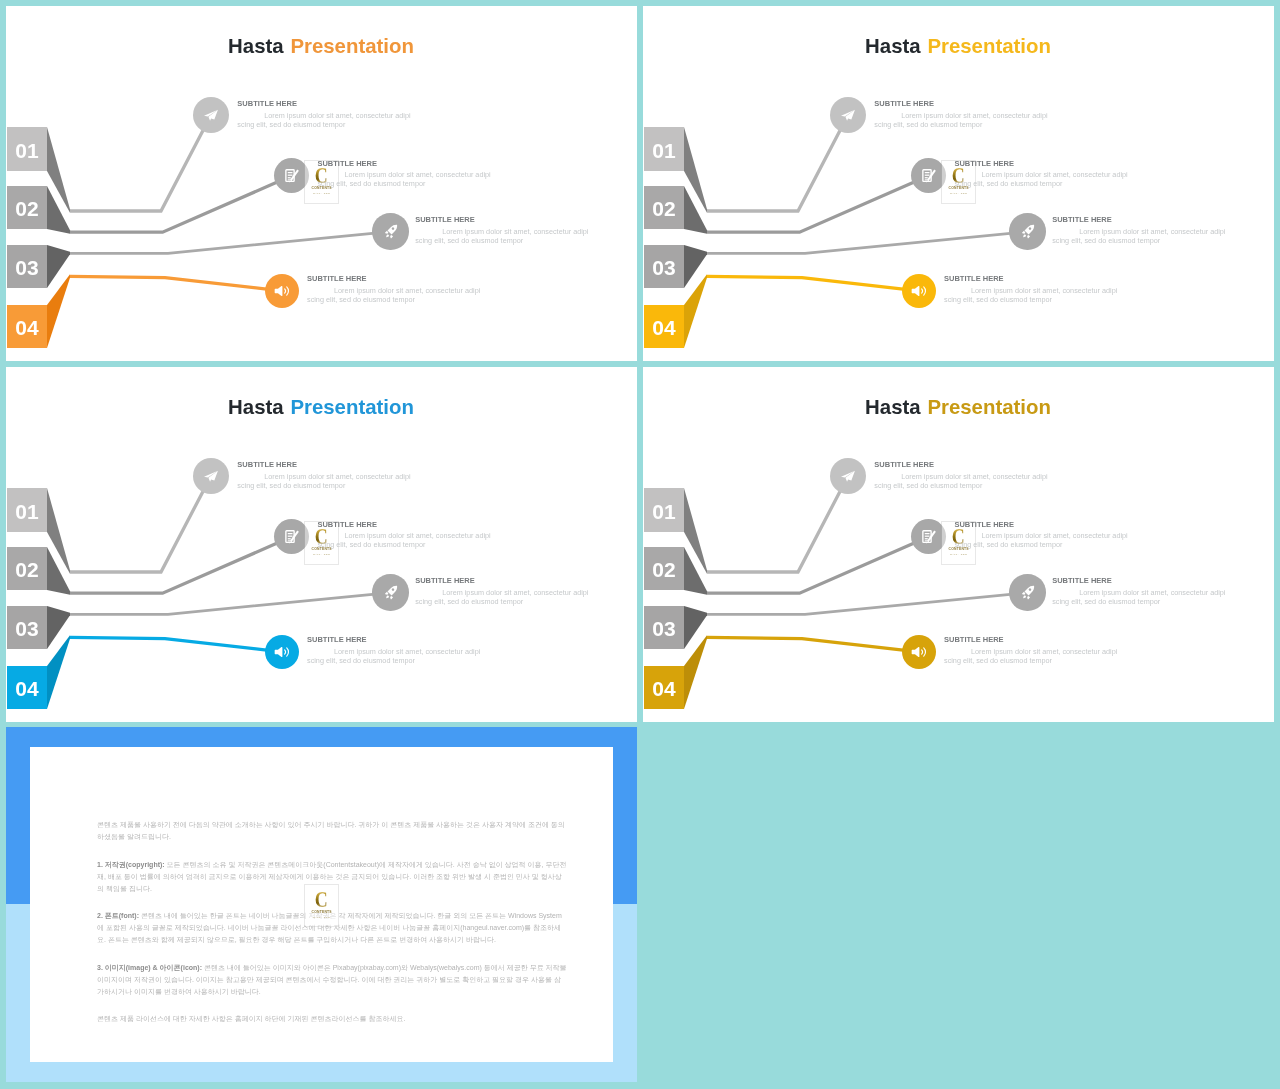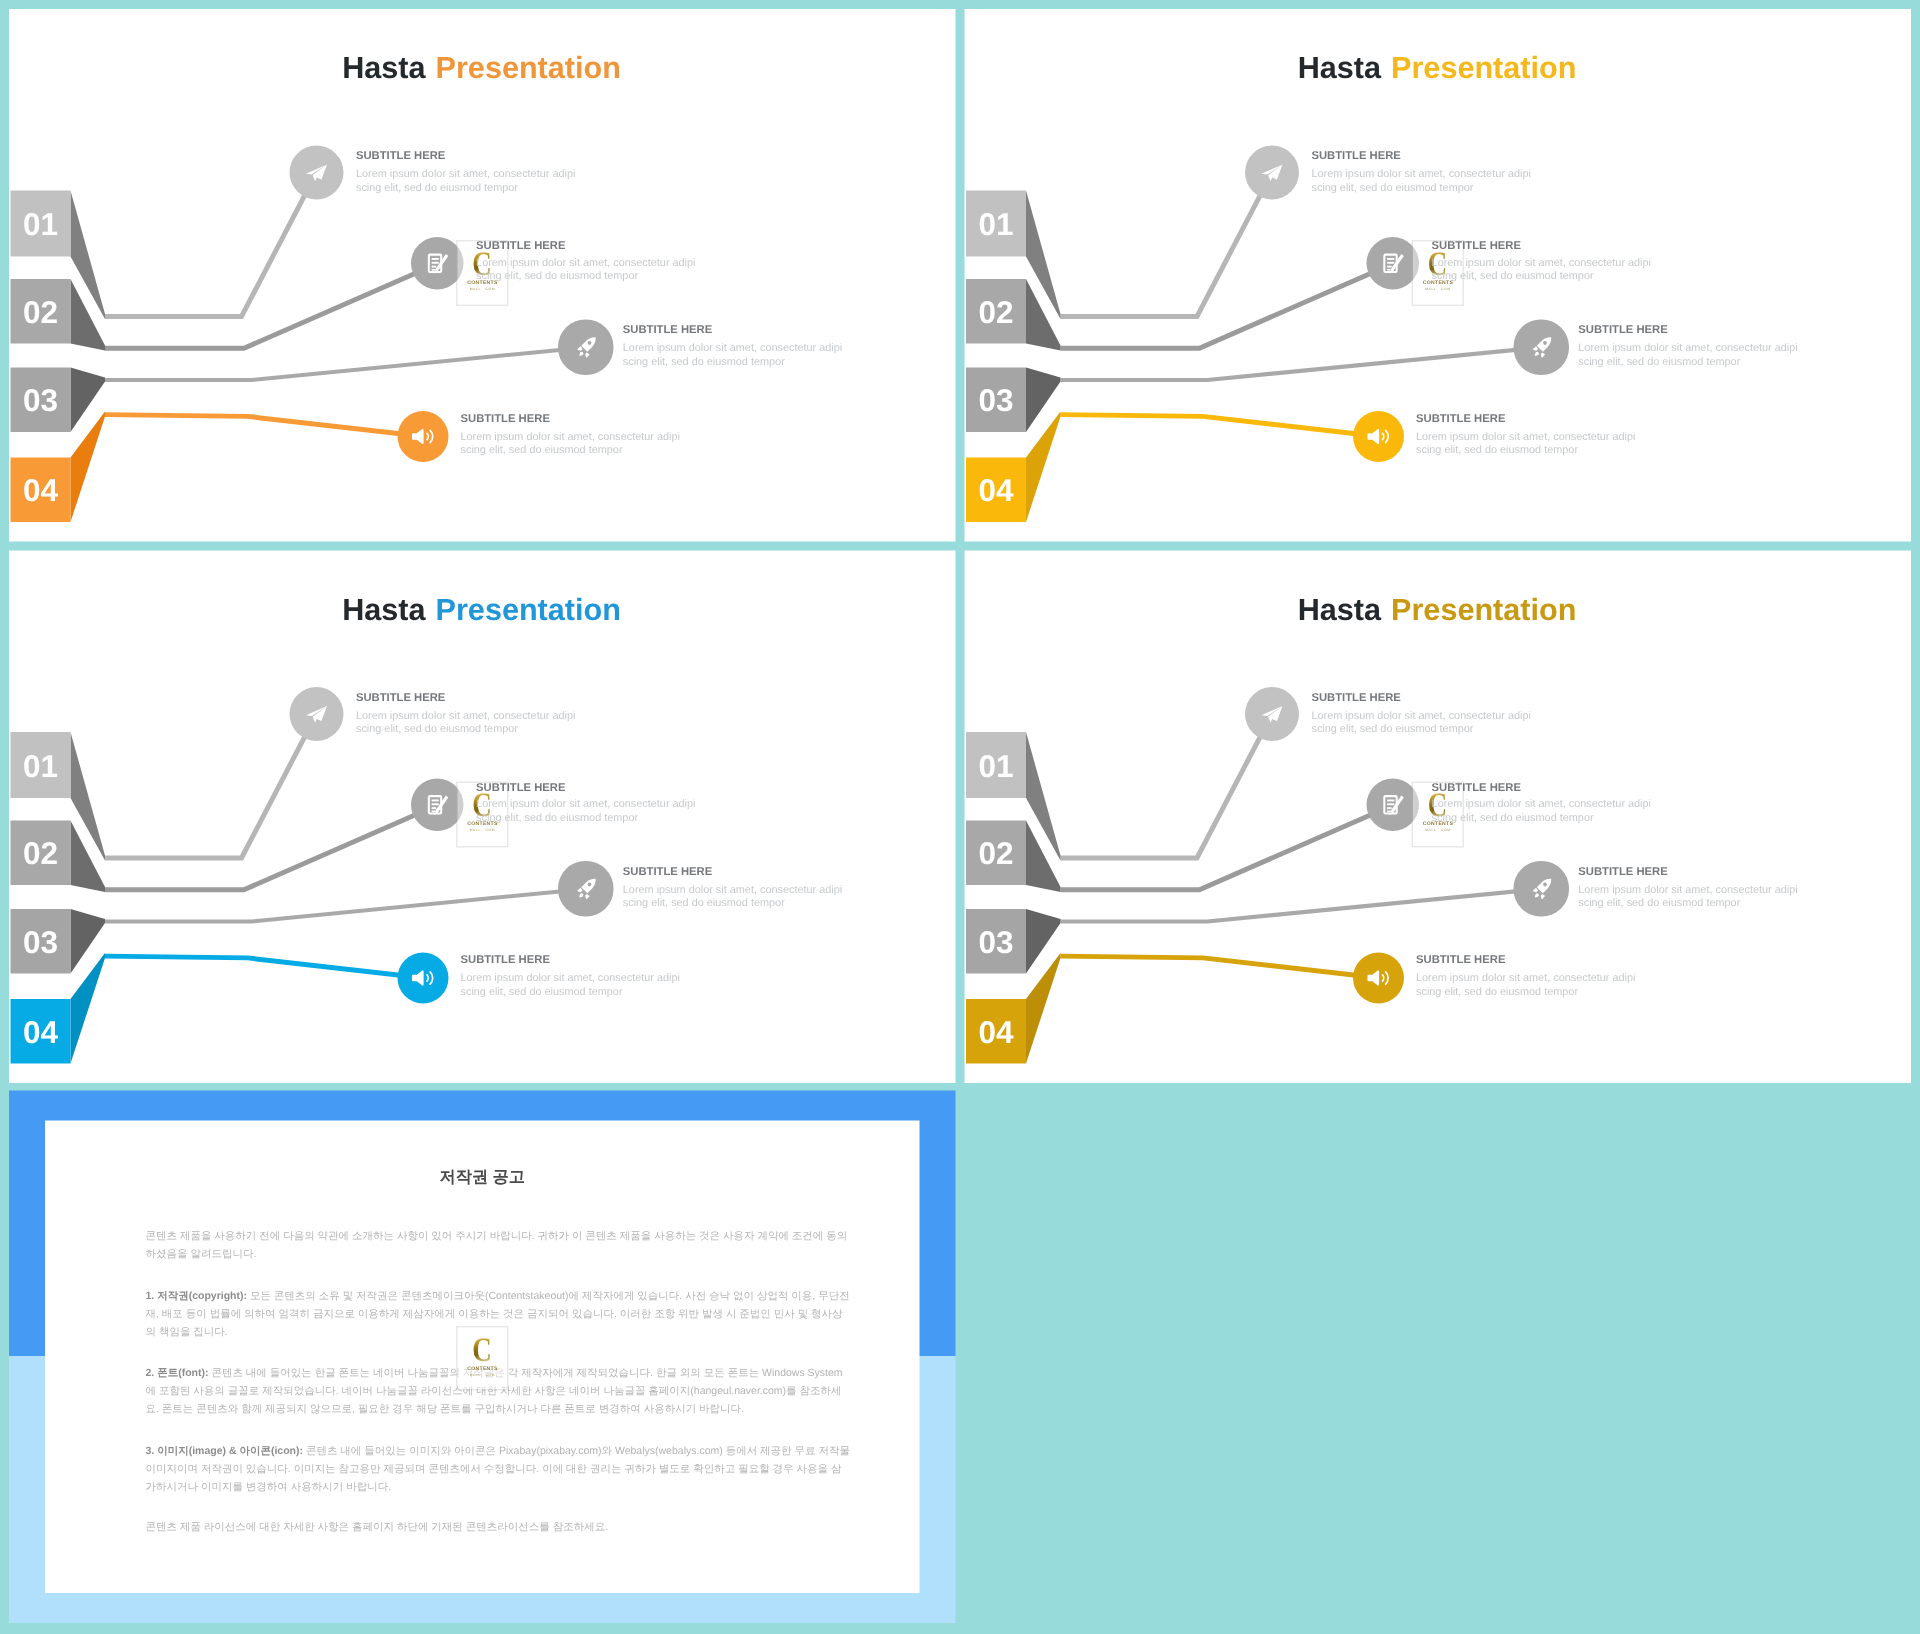--- a/index.html
+++ b/index.html
@@ -31,21 +31,21 @@
   
   .tb{position:absolute;}
   .tb .h{
     font-size:7.5px;font-weight:bold;letter-spacing:0px;
     line-height:9px;white-space:nowrap;
   }
   .tb .p{
     font-size:7.25px;line-height:8.8px;letter-spacing:0px;
     white-space:nowrap;
   }
-  .tb .p1{margin-top:3.9px;}
+  .tb .p1{margin-top:3.9px;margin-left:27px;}
 
   
   .wm{
     position:absolute;width:32.5px;height:41.6px;
     background:rgba(255,255,255,.45);
     outline:1px solid rgba(180,180,180,.30);
     display:flex;flex-direction:column;align-items:center;justify-content:flex-start;
     pointer-events:none;opacity:1;
   }
   .wm .wmc{
@@ -436,21 +436,20 @@
         <div class="p" style="color:#c6c9cb">scing elit, sed do eiusmod tempor</div>
       </div>
       <div class="s-title"><span class="dark" style="color:#24292e">Hasta</span><span class="accent" style="color:#c89a14">Presentation</span></div>
     </div>
   </div>
 
 <div id="copy-slide">
   <div class="copy-bg-top"></div>
   <div class="copy-bg-bot"></div>
   <div class="copy-card">
-    <div class="copy-h1">저작권 공고</div>
     <div class="copy-p" style="top:72px">콘텐츠 제품을 사용하기 전에 다음의 약관에 소개하는 사항이 있어 주시기 바랍니다. 귀하가 이 콘텐츠 제품을 사용하는 것은 사용자 계약에 조건에 동의하셨음을 알려드립니다.</div>
     <div class="copy-p" style="top:111.5px"><b>1. 저작권(copyright):</b><span> 모든 콘텐츠의 소유 및 저작권은 콘텐츠메이크아웃(Contentstakeout)에 제작자에게 있습니다. 사전 승낙 없이 상업적 이용, 무단전재, 배포 등이 법률에 의하여 엄격히 금지으로 이용하게 제삼자에게 이용하는 것은 금지되어 있습니다. 이러한 조항 위반 발생 시 준법인 민사 및 형사상의 책임을 집니다.</span></div>
     <div class="copy-p" style="top:163.0px"><b>2. 폰트(font):</b><span> 콘텐츠 내에 들어있는 한글 폰트는 네이버 나눔글꼴의 저작권은 각 제작자에게 제작되었습니다. 한글 외의 모든 폰트는 Windows System에 포함된 사용의 글꼴로 제작되었습니다. 네이버 나눔글꼴 라이선스에 대한 자세한 사항은 네이버 나눔글꼴 홈페이지(hangeul.naver.com)를 참조하세요. 폰트는 콘텐츠와 함께 제공되지 않으므로, 필요한 경우 해당 폰트를 구입하시거나 다른 폰트로 변경하여 사용하시기 바랍니다.</span></div>
     <div class="copy-p" style="top:214.5px"><b>3. 이미지(image) &amp; 아이콘(icon):</b><span> 콘텐츠 내에 들어있는 이미지와 아이콘은 Pixabay(pixabay.com)와 Webalys(webalys.com) 등에서 제공한 무료 저작물 이미지이며 저작권이 있습니다. 이미지는 참고용만 제공되며 콘텐츠에서 수정합니다. 이에 대한 권리는 귀하가 별도로 확인하고 필요할 경우 사용을 삼가하시거나 이미지를 변경하여 사용하시기 바랍니다.</span></div>
     <div class="copy-p" style="top:265.5px">콘텐츠 제품 라이선스에 대한 자세한 사항은 홈페이지 하단에 기재된 콘텐츠라이선스를 참조하세요.</div>
   </div>
 <div class="copy-wm">
       <div class="wm">
         <div class="wmc">C</div>
         <div class="wmt1">CONTENTS</div>

